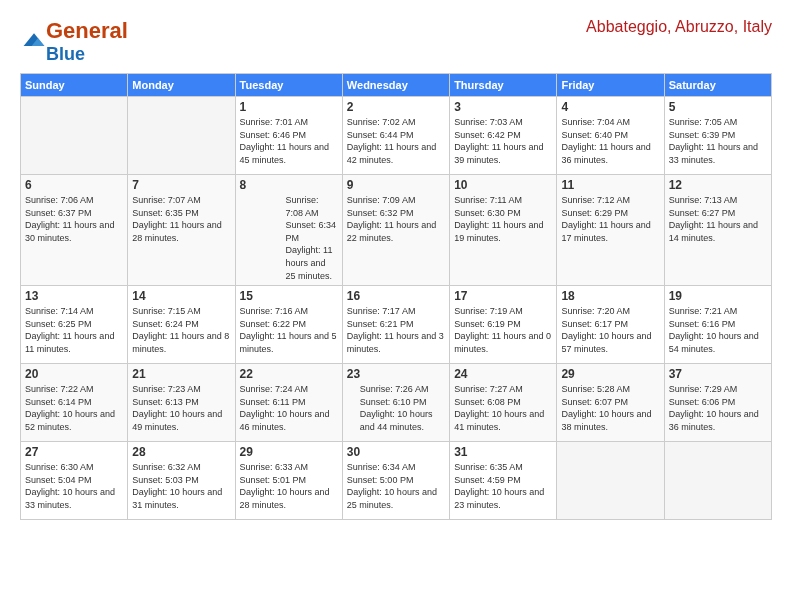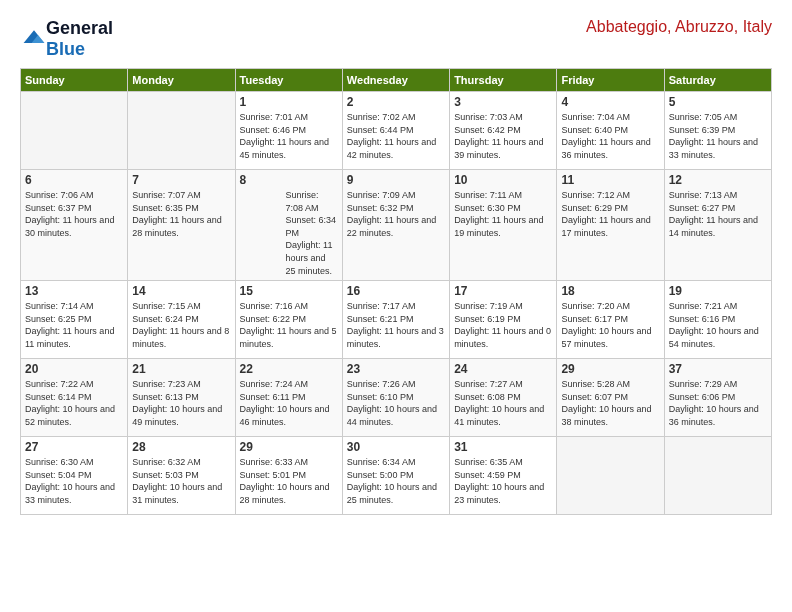--- a/index.html
+++ b/index.html
@@ -41,21 +41,21 @@
     .location-title {
       font-size: 16px;
       color: #b91c1c;
     }
     .calendar {
       width: 100%;
       border-collapse: collapse;
       table-layout: fixed;
     }
     .calendar th {
-      background: #4d7c0f;
+      background: #3b82f6;
       color: #fff;
       font-size: 11px;
       font-weight: bold;
       padding: 5px 4px;
       text-align: left;
       border: 1px solid #ccc;
     }
     .calendar td {
       border: 1px solid #ccc;
       vertical-align: top;
@@ -87,21 +87,21 @@
 
 <div class="page">
   <div class="header">
     <div class="logo">
       <svg class="logo-icon" viewBox="0 0 30 30">
         <rect x="0" y="0" width="30" height="30" fill="none"></rect>
         <polygon points="15,4 28,20 2,20" fill="#1a6cb5"></polygon>
         <polygon points="20,10 28,20 12,20" fill="#4fa3e0" opacity="0.7"></polygon>
       </svg>
       <div>
-        <span style="font-size:18px;font-weight:bold;color:#0f172a;">General</span><br>
+        <span style="font-size:22px;font-weight:bold;color:#c2410c;">General</span><br>
         <span style="font-size:18px;font-weight:bold;color:#1a6cb5;">Blue</span>
       </div>
     </div>
     <div class="title-block">
       <div class="location-title">Abbateggio, Abruzzo, Italy</div>
     </div>
   </div>
 
   <table class="calendar">
     <thead>
@@ -252,21 +252,21 @@
 Daylight: 10 hours and 49 minutes.</div>
           </td>
           <td>
             <span class="day-num">22</span>
             <div class="day-info" style="white-space: pre-line;">Sunrise: 7:24 AM
 Sunset: 6:11 PM
 Daylight: 10 hours and 46 minutes.</div>
           </td>
           <td>
             <span class="day-num">23</span>
-            <div class="day-info" style="white-space: pre-line;">Sunrise: 7:26 AM
+            <div class="day-info" style="white-space: pre-line; margin-left: 13px;">Sunrise: 7:26 AM
 Sunset: 6:10 PM
 Daylight: 10 hours and 44 minutes.</div>
           </td>
           <td>
             <span class="day-num">24</span>
             <div class="day-info" style="white-space: pre-line;">Sunrise: 7:27 AM
 Sunset: 6:08 PM
 Daylight: 10 hours and 41 minutes.</div>
           </td>
           <td>

